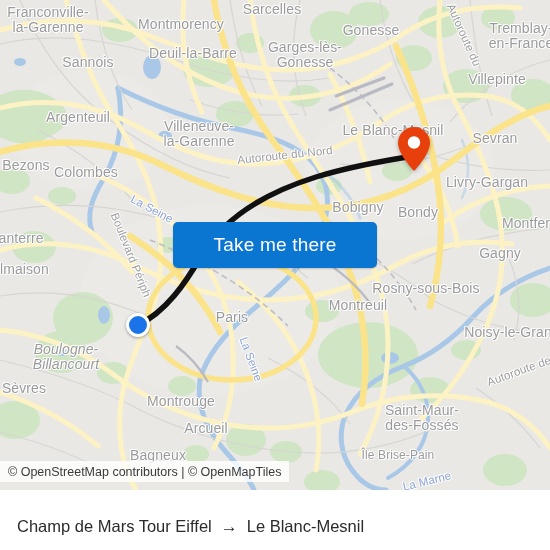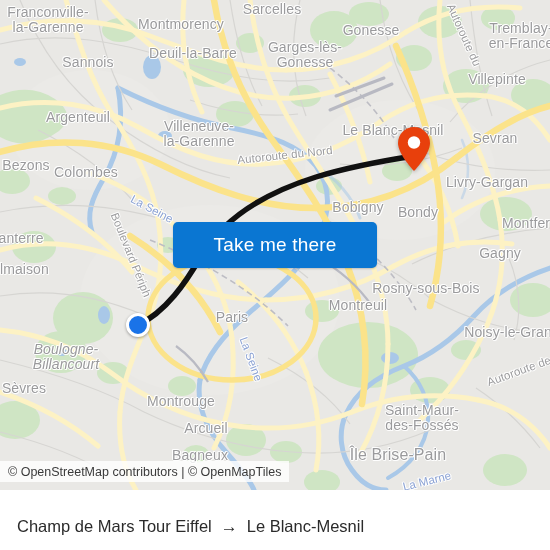--- a/index.html
+++ b/index.html
@@ -54,21 +54,21 @@
        1px  0   0 rgba(255,255,255,.85),
       -1px  0   0 rgba(255,255,255,.85),
        0    1px 0 rgba(255,255,255,.85),
        0   -1px 0 rgba(255,255,255,.85),
        1px  1px 0 rgba(255,255,255,.85),
       -1px -1px 0 rgba(255,255,255,.85);
     transform: translate(-50%, -50%);
     pointer-events: none;
   }
   .map-label.sz-md { font-size: 14px; }
-  .map-label.sz-sm { font-size: 16px; }
+  .map-label.sz-sm { font-size: 12px; }
   .map-label.road {
     color: #9c9c9e;
     font-size: 11.5px;
   }
   .map-label.water {
     color: #8ba2d4;
     font-size: 11.5px;
   }
 
   
@@ -401,21 +401,21 @@
         <div class="map-label sz-md" style="left: 232px; top: 317px; text-align: center;">Paris</div>
         <div class="map-label sz-md" style="left: 358px; top: 305px;">Montreuil</div>
         <div class="map-label sz-md" style="left: 512px; top: 332px;">Noisy-le-Grand</div>
         <div class="map-label sz-md" style="left: 66px; top: 357px; font-style: italic;">Boulogne-
 Billancourt</div>
         <div class="map-label sz-md" style="left: 24px; top: 388px;">Sèvres</div>
         <div class="map-label sz-md" style="left: 181px; top: 401px;">Montrouge</div>
         <div class="map-label sz-md" style="left: 422px; top: 418px;">Saint-Maur-
 des-Fossés</div>
         <div class="map-label sz-md" style="left: 206px; top: 428px;">Arcueil</div>
-        <div class="map-label sz-md" style="left: 158px; top: 455px; margin-left: 42px;">Bagneux</div>
+        <div class="map-label sz-md" style="left: 158px; top: 455px;">Bagneux</div>
         <div class="map-label sz-sm" style="left: 398px; top: 455px;">Île Brise-Pain</div>
         <div class="map-label sz-md" style="left: 522px; top: 464px; margin-top: 34px;">La Queu</div>
         <div class="map-label sz-sm road" style="left: 285px; top: 155px; transform: translate(-50%, -50%) rotate(-6deg);">Autoroute du Nord</div>
         <div class="map-label sz-sm road" style="left: 464px; top: 35px; transform: translate(-50%, -50%) rotate(66deg);">Autoroute du</div>
         <div class="map-label sz-sm road" style="left: 519px; top: 371px; transform: translate(-50%, -50%) rotate(-20deg);">Autoroute de</div>
         <div class="map-label sz-sm road" style="left: 131px; top: 255px; transform: translate(-50%, -50%) rotate(68deg);">Boulevard Périph</div>
         <div class="map-label sz-sm water" style="left: 152px; top: 209px; transform: translate(-50%, -50%) rotate(28deg);">La Seine</div>
         <div class="map-label sz-sm water" style="left: 251px; top: 359px; transform: translate(-50%, -50%) rotate(70deg);">La Seine</div>
         <div class="map-label sz-sm water" style="left: 427px; top: 481px; transform: translate(-50%, -50%) rotate(-14deg);">La Marne</div>
       </div>

